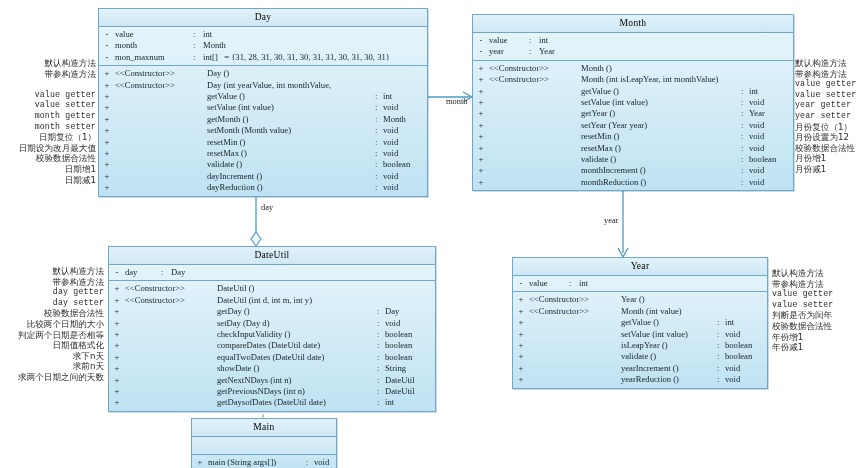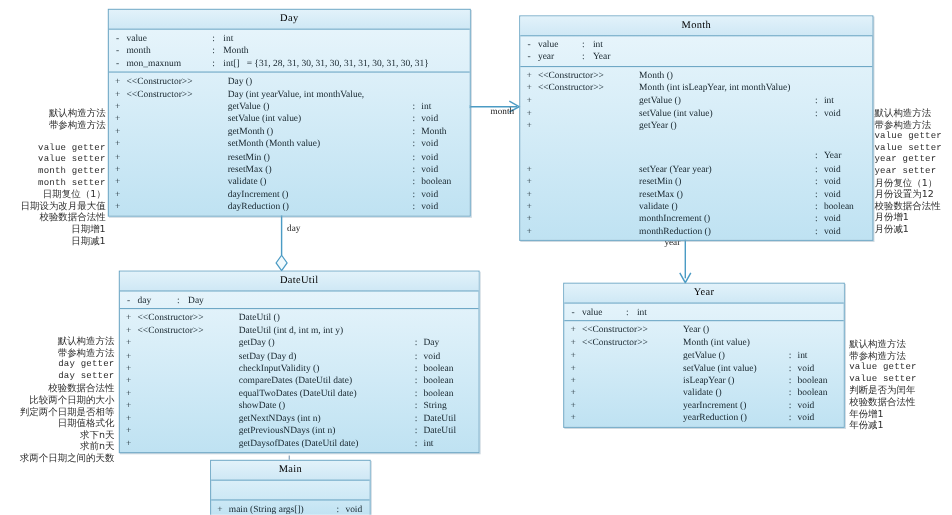--- a/index.html
+++ b/index.html
@@ -55,21 +55,20 @@
   .frow .fname { display: inline-block; }
   .frow .fcolon { display: inline-block; width: 10px; text-align: left; }
 
   
   .annot {
     position: absolute;
     font-size: 8.4px;
     line-height: 10.6px;
     color: #2b2b2b;
     white-space: pre;
-    margin-top: 40px;
   }
   .annot .ln { display: block; }
   .annot.right-align { text-align: right; }
   .annot.left-align { text-align: left; }
   .annot .cjk { font-family: "DejaVu Sans", sans-serif; font-size: 8.6px; }
   .annot .lat { font-family: Liberation Mono, monospace; font-size: 8.2px; letter-spacing: .2px; }
 
   
   svg.edges { position: absolute; inset: 0; width: 865px; height: 468px; pointer-events: none; }
   .edge-label {
@@ -134,21 +133,21 @@
     <div class="uml-title">Month</div>
     <div class="uml-compartment">
         <div class="row frow"><span class="vis">-</span><span class="fname" style="width: 40px;">value</span><span class="fcolon">:</span><span>int</span></div>
         <div class="row frow"><span class="vis">-</span><span class="fname" style="width: 40px;">year</span><span class="fcolon">:</span><span>Year</span></div>
       </div>
     <div class="uml-compartment">
         <div class="row mrow"><span class="vis">+</span><span class="stereo" style="width: 92px;">&lt;&lt;Constructor&gt;&gt;</span><span class="sig">Month ()</span><span class="ret" style="width: 52px;"></span></div>
         <div class="row mrow"><span class="vis">+</span><span class="stereo" style="width: 92px;">&lt;&lt;Constructor&gt;&gt;</span><span class="sig">Month (int isLeapYear, int monthValue)</span><span class="ret" style="width: 52px;"></span></div>
         <div class="row mrow"><span class="vis">+</span><span class="stereo" style="width: 92px;"></span><span class="sig">getValue ()</span><span class="ret" style="width: 52px;"><span class="colon">:</span>int</span></div>
         <div class="row mrow"><span class="vis">+</span><span class="stereo" style="width: 92px;"></span><span class="sig">setValue (int value)</span><span class="ret" style="width: 52px;"><span class="colon">:</span>void</span></div>
-        <div class="row mrow"><span class="vis">+</span><span class="stereo" style="width: 92px;"></span><span class="sig">getYear ()</span><span class="ret" style="width: 52px; margin-top: 28px;"><span class="colon">:</span>Year</span></div>
+        <div class="row mrow"><span class="vis">+</span><span class="stereo" style="width: 92px;"></span><span class="sig">getYear ()</span><span class="ret" style="width: 52px;"><span class="colon">:</span>Year</span></div>
         <div class="row mrow"><span class="vis">+</span><span class="stereo" style="width: 92px;"></span><span class="sig">setYear (Year year)</span><span class="ret" style="width: 52px;"><span class="colon">:</span>void</span></div>
         <div class="row mrow"><span class="vis">+</span><span class="stereo" style="width: 92px;"></span><span class="sig">resetMin ()</span><span class="ret" style="width: 52px;"><span class="colon">:</span>void</span></div>
         <div class="row mrow"><span class="vis">+</span><span class="stereo" style="width: 92px;"></span><span class="sig">resetMax ()</span><span class="ret" style="width: 52px;"><span class="colon">:</span>void</span></div>
         <div class="row mrow"><span class="vis">+</span><span class="stereo" style="width: 92px;"></span><span class="sig">validate ()</span><span class="ret" style="width: 52px;"><span class="colon">:</span>boolean</span></div>
         <div class="row mrow"><span class="vis">+</span><span class="stereo" style="width: 92px;"></span><span class="sig">monthIncrement ()</span><span class="ret" style="width: 52px;"><span class="colon">:</span>void</span></div>
         <div class="row mrow"><span class="vis">+</span><span class="stereo" style="width: 92px;"></span><span class="sig">monthReduction ()</span><span class="ret" style="width: 52px;"><span class="colon">:</span>void</span></div>
       </div>
   </div>
 
   <div class="uml-class" id="cls-dateutil" style="left:108px; top:246px; width:328px;">

